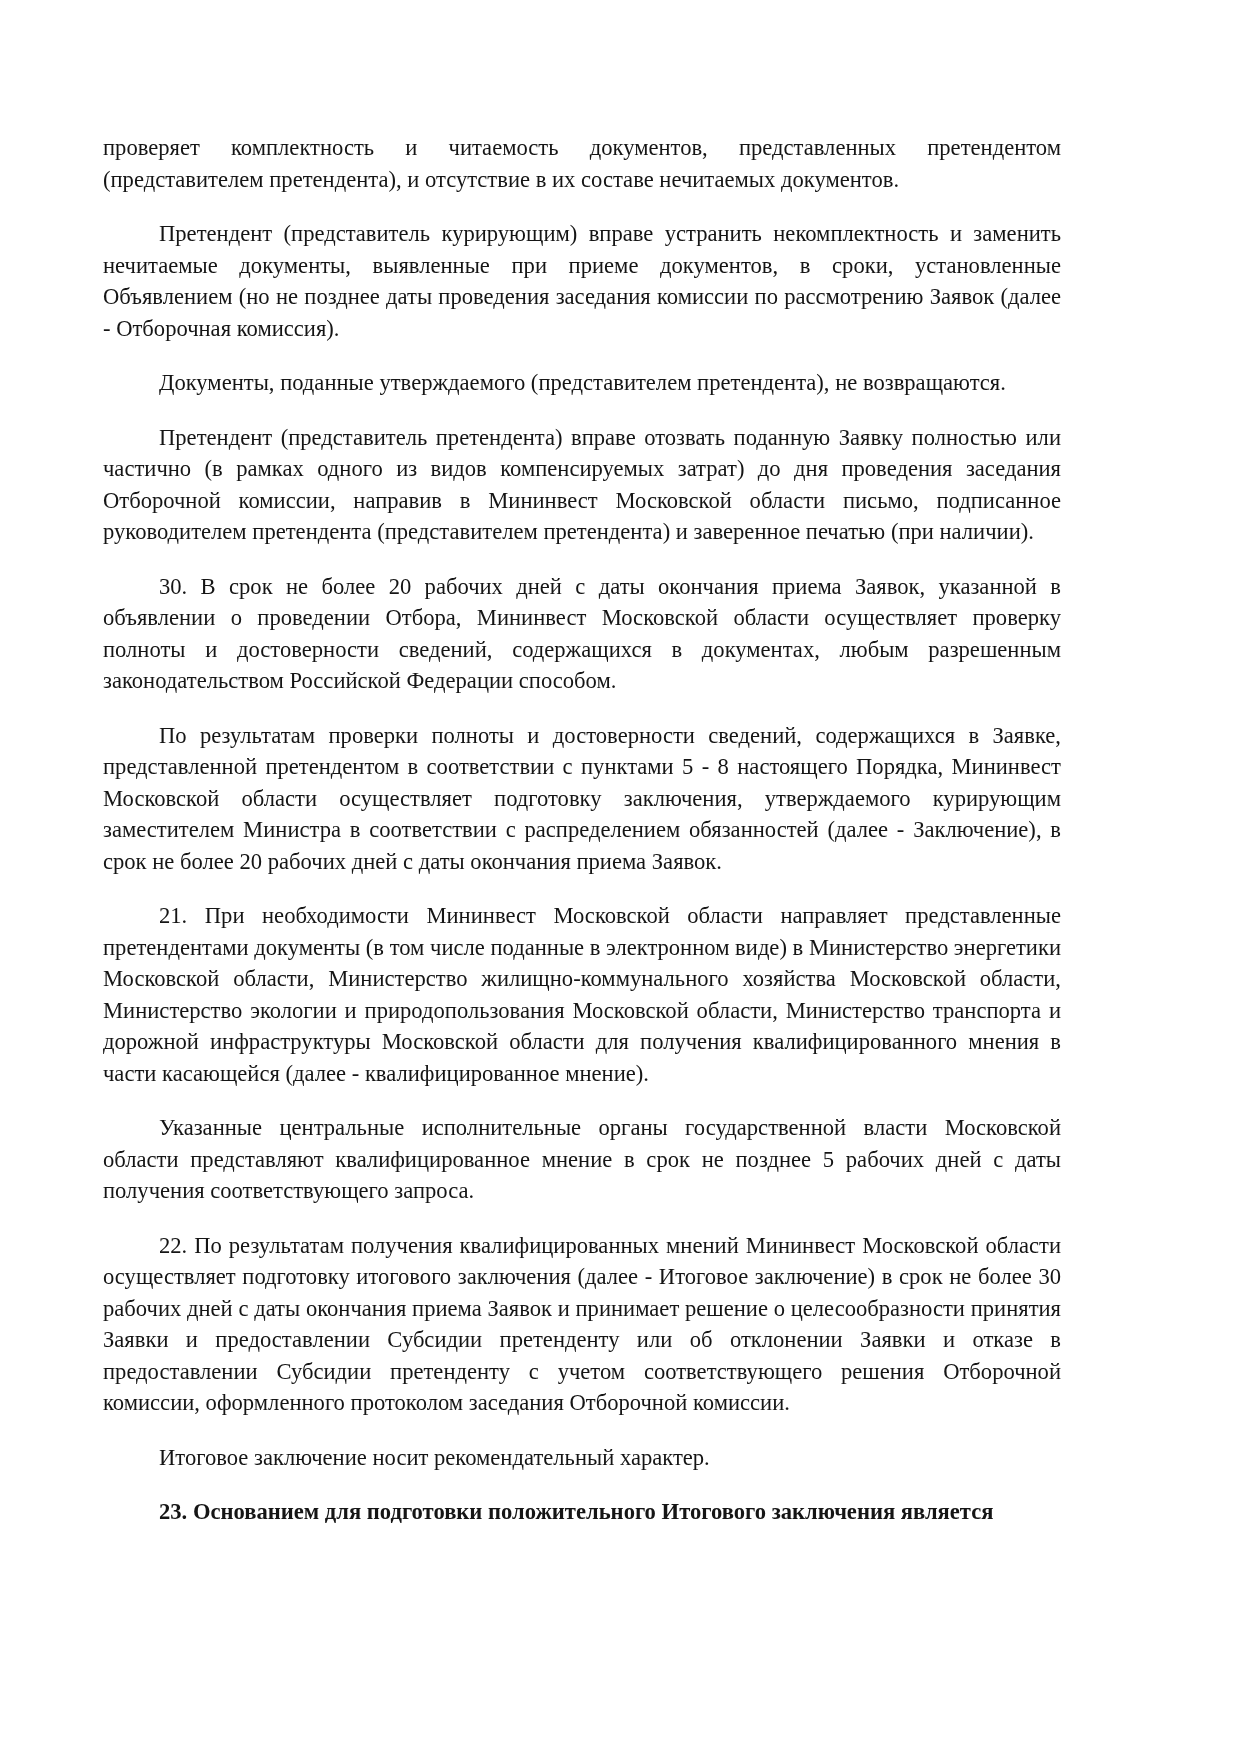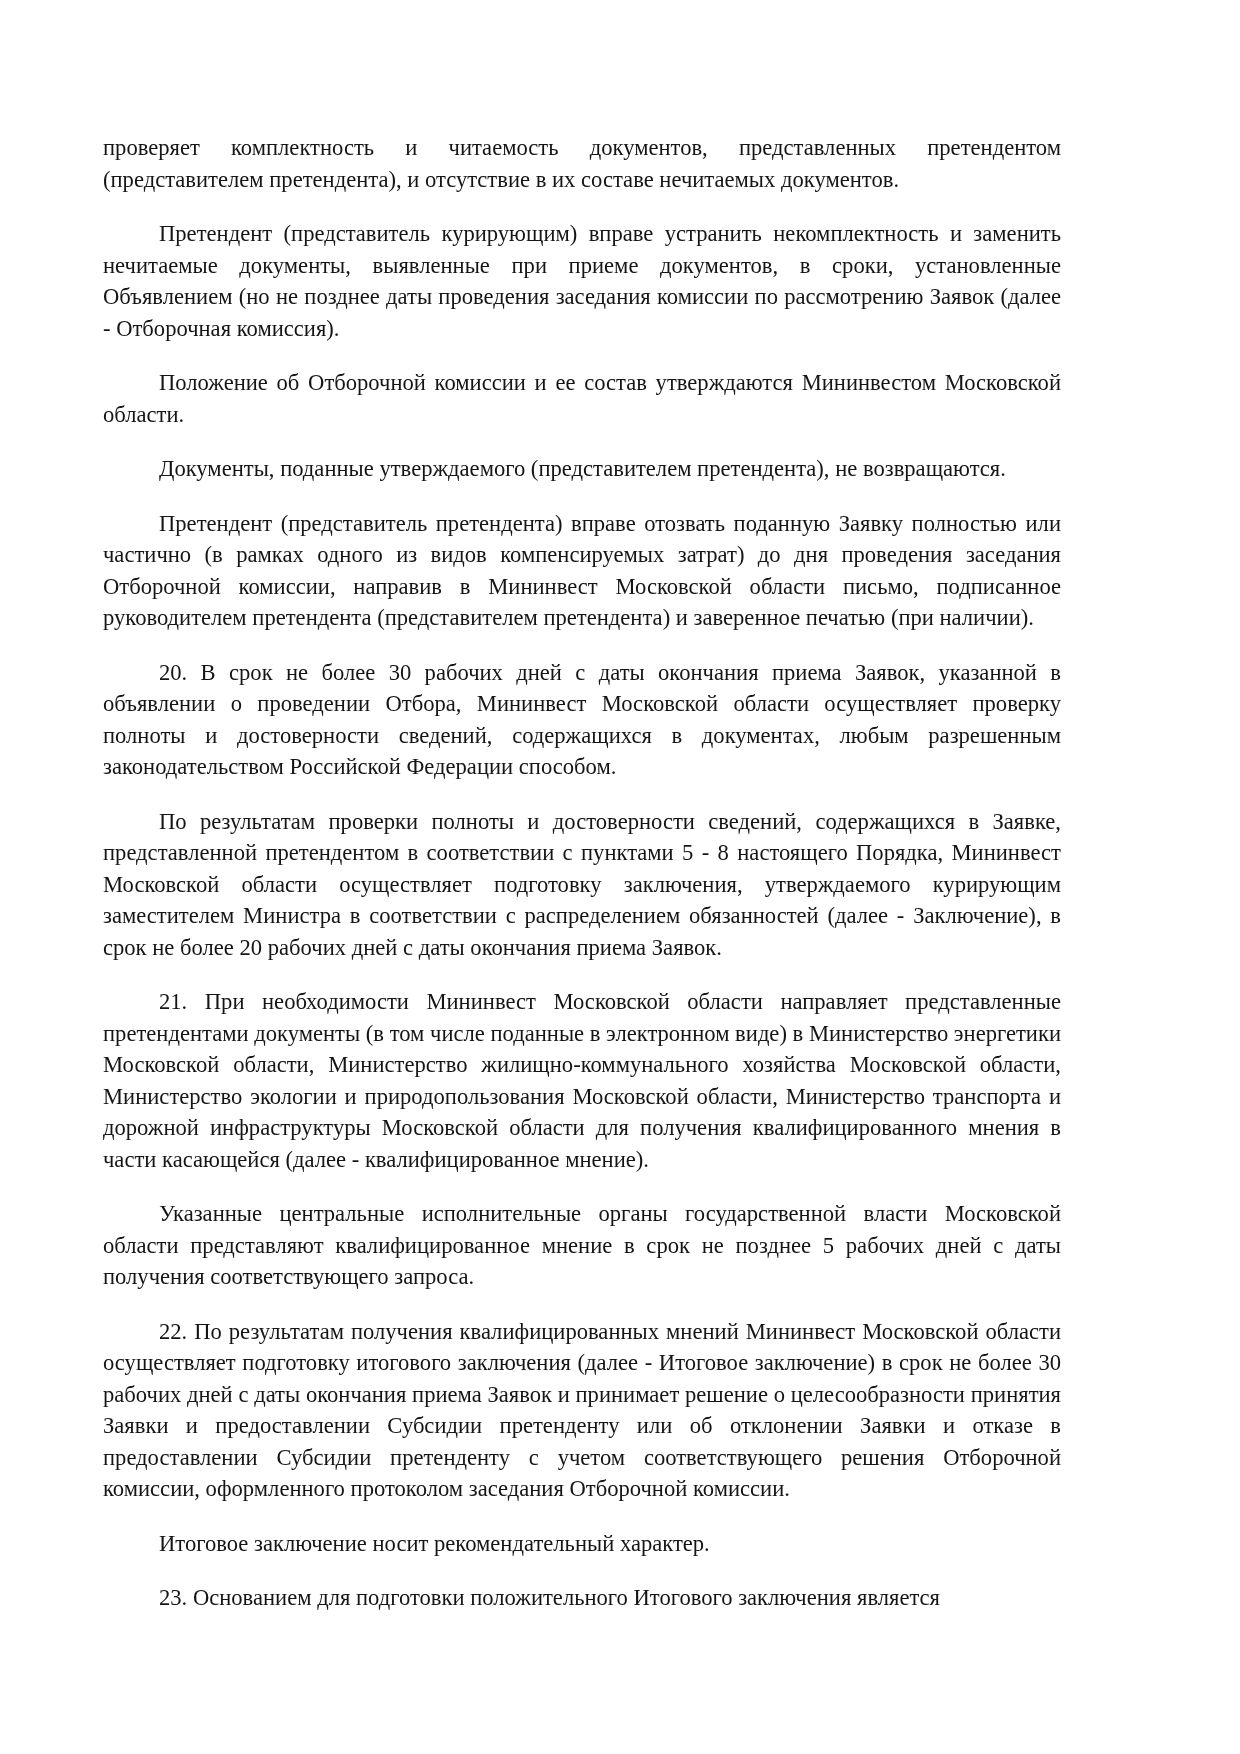--- a/index.html
+++ b/index.html
@@ -45,33 +45,33 @@
   }
 
   
   p.para.continuation {
     text-indent: 0;
   }
 
   
   p.para:last-child {
     margin-bottom: 0;
+    font-weight: bold;
   }
 </style>
 </head>
 <body>
 
 <div class="page">
   <div class="text-column">
     <p class="para continuation">проверяет комплектность и читаемость документов, представленных претендентом (представителем претендента), и отсутствие в их составе нечитаемых документов.</p>
     <p class="para">Претендент (представитель курирующим) вправе устранить некомплектность и заменить нечитаемые документы, выявленные при приеме документов, в сроки, установленные Объявлением (но не позднее даты проведения заседания комиссии по рассмотрению Заявок (далее - Отборочная комиссия).</p>
-    <p class="para">Положение об Отборочной комиссии и ее состав утверждаются Мининвестом Московской области.</p>
     <p class="para">Документы, поданные утверждаемого (представителем претендента), не возвращаются.</p>
     <p class="para">Претендент (представитель претендента) вправе отозвать поданную Заявку полностью или частично (в рамках одного из видов компенсируемых затрат) до дня проведения заседания Отборочной комиссии, направив в Мининвест Московской области письмо, подписанное руководителем претендента (представителем претендента) и заверенное печатью (при наличии).</p>
-    <p class="para">20. В срок не более 30 рабочих дней с даты окончания приема Заявок, указанной в объявлении о проведении Отбора, Мининвест Московской области осуществляет проверку полноты и достоверности сведений, содержащихся в документах, любым разрешенным законодательством Российской Федерации способом.</p>
+    <p class="para">30. В срок не более 20 рабочих дней с даты окончания приема Заявок, указанной в объявлении о проведении Отбора, Мининвест Московской области осуществляет проверку полноты и достоверности сведений, содержащихся в документах, любым разрешенным законодательством Российской Федерации способом.</p>
     <p class="para">По результатам проверки полноты и достоверности сведений, содержащихся в Заявке, представленной претендентом в соответствии с пунктами 5 - 8 настоящего Порядка, Мининвест Московской области осуществляет подготовку заключения, утверждаемого курирующим заместителем Министра в соответствии с распределением обязанностей (далее - Заключение), в срок не более 20 рабочих дней с даты окончания приема Заявок.</p>
     <p class="para">21. При необходимости Мининвест Московской области направляет представленные претендентами документы (в том числе поданные в электронном виде) в Министерство энергетики Московской области, Министерство жилищно-коммунального хозяйства Московской области, Министерство экологии и природопользования Московской области, Министерство транспорта и дорожной инфраструктуры Московской области для получения квалифицированного мнения в части касающейся (далее - квалифицированное мнение).</p>
     <p class="para">Указанные центральные исполнительные органы государственной власти Московской области представляют квалифицированное мнение в срок не позднее 5 рабочих дней с даты получения соответствующего запроса.</p>
     <p class="para">22. По результатам получения квалифицированных мнений Мининвест Московской области осуществляет подготовку итогового заключения (далее - Итоговое заключение) в срок не более 30 рабочих дней с даты окончания приема Заявок и принимает решение о целесообразности принятия Заявки и предоставлении Субсидии претенденту или об отклонении Заявки и отказе в предоставлении Субсидии претенденту с учетом соответствующего решения Отборочной комиссии, оформленного протоколом заседания Отборочной комиссии.</p>
     <p class="para">Итоговое заключение носит рекомендательный характер.</p>
     <p class="para">23. Основанием для подготовки положительного Итогового заключения является</p>
   </div>
 </div>
 
 </body></html>

